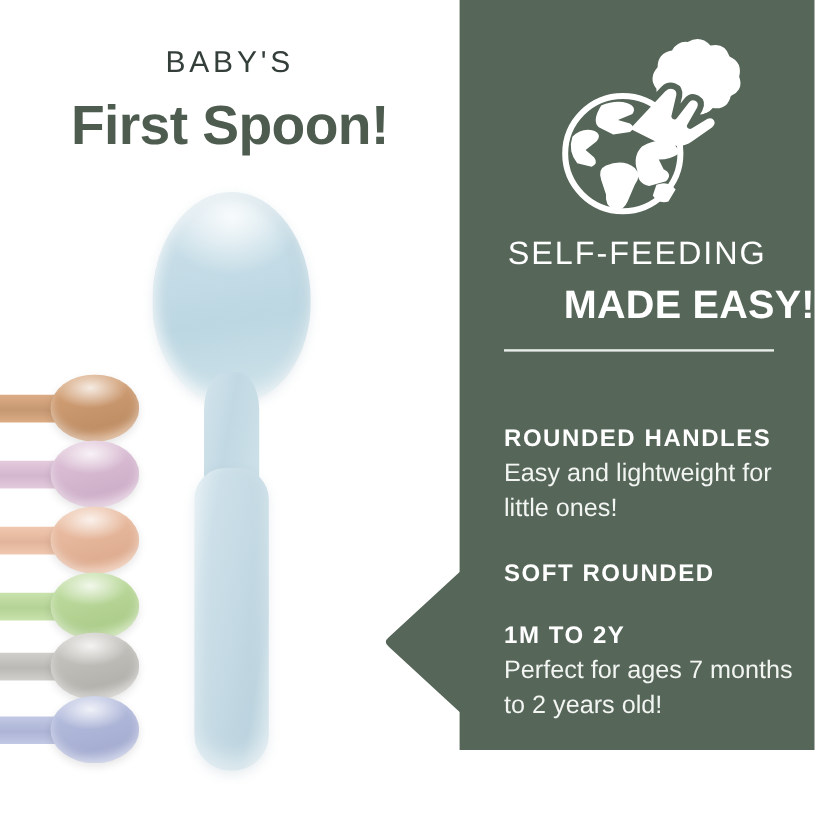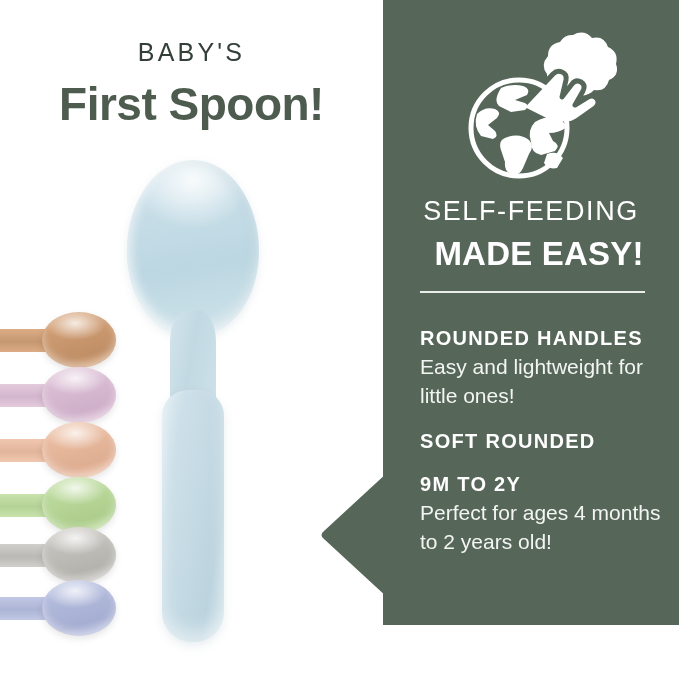--- a/index.html
+++ b/index.html
@@ -144,21 +144,21 @@
     color: #ffffff;
     font-size: 27px;
     font-weight: 400;
     letter-spacing: 1.6px;
     line-height: 1;
   }
   .panel-title-2 {
     position: absolute;
     left: 16px; right: 0;
     top: 237px;
-    text-align: center;
+    text-align: right;
     color: #ffffff;
     font-size: 33px;
     font-weight: 800;
     letter-spacing: 0.2px;
     line-height: 1;
   }
   .panel-divider {
     position: absolute;
     left: 37px;
     top: 291px;
@@ -166,21 +166,21 @@
     height: 2px;
     background: #e9eeea;
   }
 
   .features {
     position: absolute;
     left: 37px;
     top: 326px;
     width: 248px;
   }
-  .feature { margin-bottom: 19px; }
+  .feature { margin-bottom: 19px; margin-top: 28px; }
   .feature-title {
     color: #ffffff;
     font-size: 20px;
     font-weight: 800;
     letter-spacing: 1.3px;
     line-height: 1.2;
     margin-bottom: 3px;
   }
   .feature-body {
     color: #f2f5f2;
@@ -280,18 +280,18 @@
 
     <div class="features" id="features-container">
         <div class="feature">
           <div class="feature-title">ROUNDED HANDLES</div>
           <div class="feature-body">Easy and lightweight for little ones!</div>
         </div>
         <div class="feature">
           <div class="feature-title">SOFT ROUNDED</div>
         </div>
         <div class="feature">
-          <div class="feature-title">9M TO 2Y</div>
-          <div class="feature-body">Perfect for ages 4 months to 2 years old!</div>
+          <div class="feature-title">1M TO 2Y</div>
+          <div class="feature-body">Perfect for ages 7 months to 2 years old!</div>
         </div>
       </div>
   </div>
 </div>
 
 </body></html>

